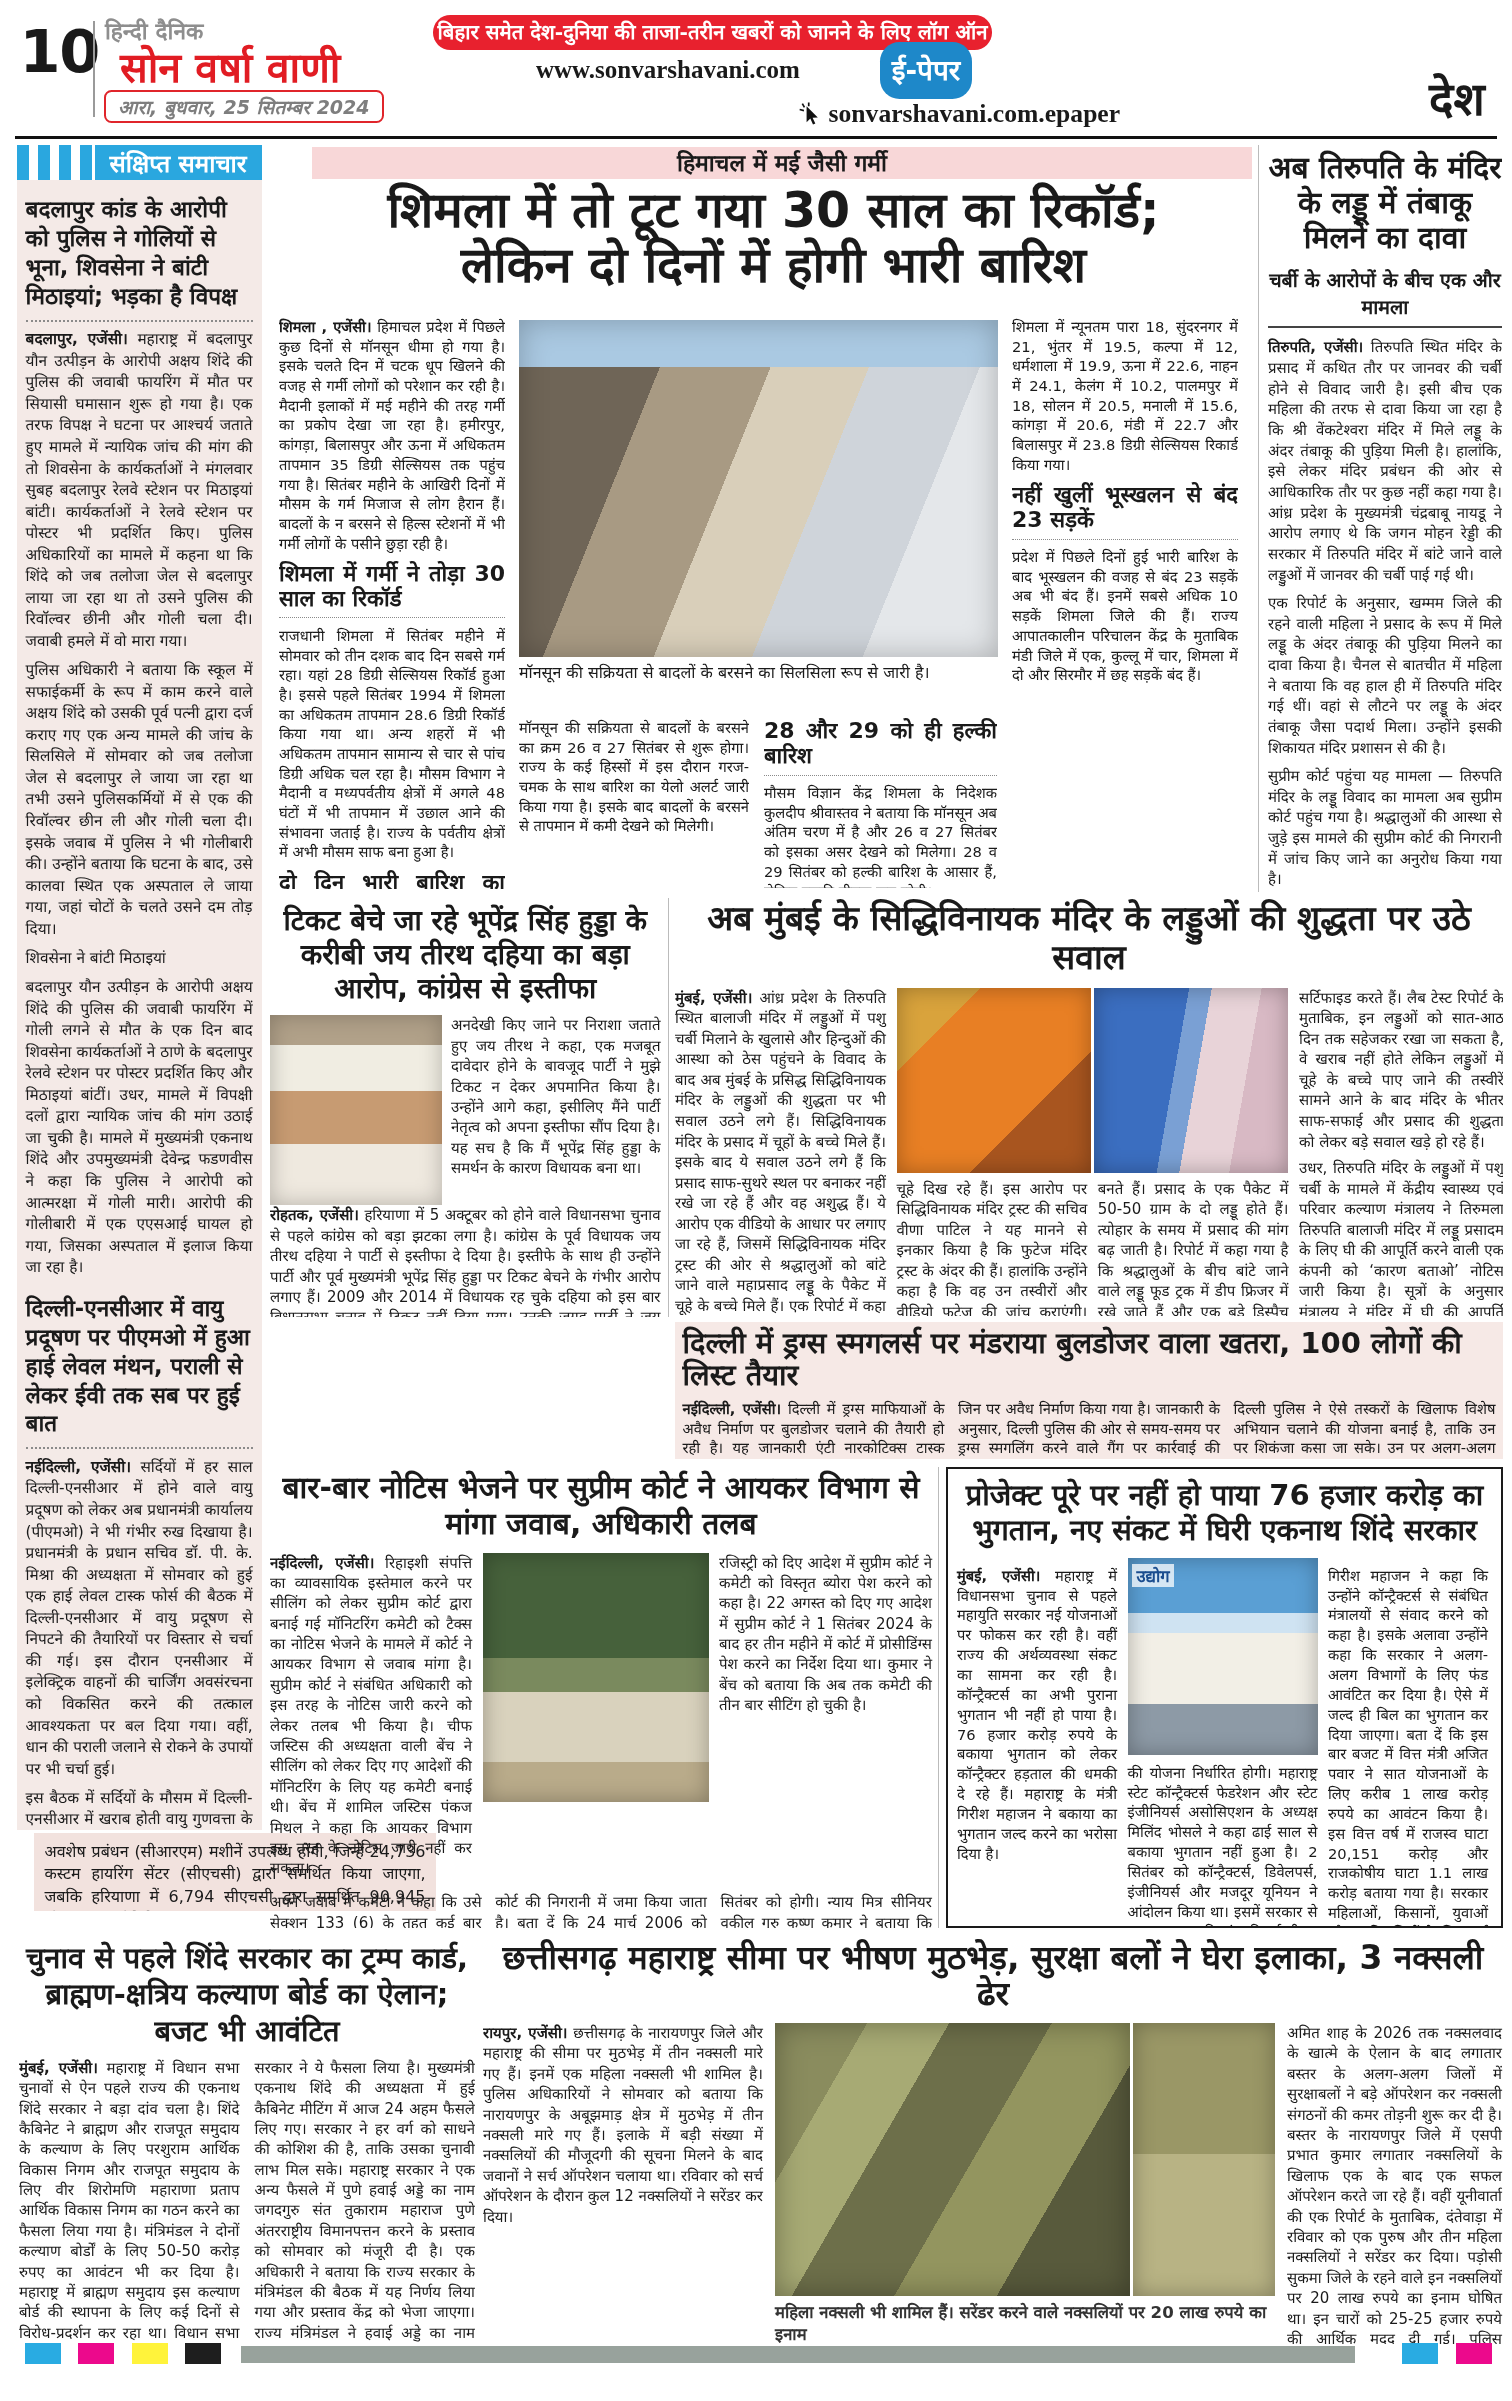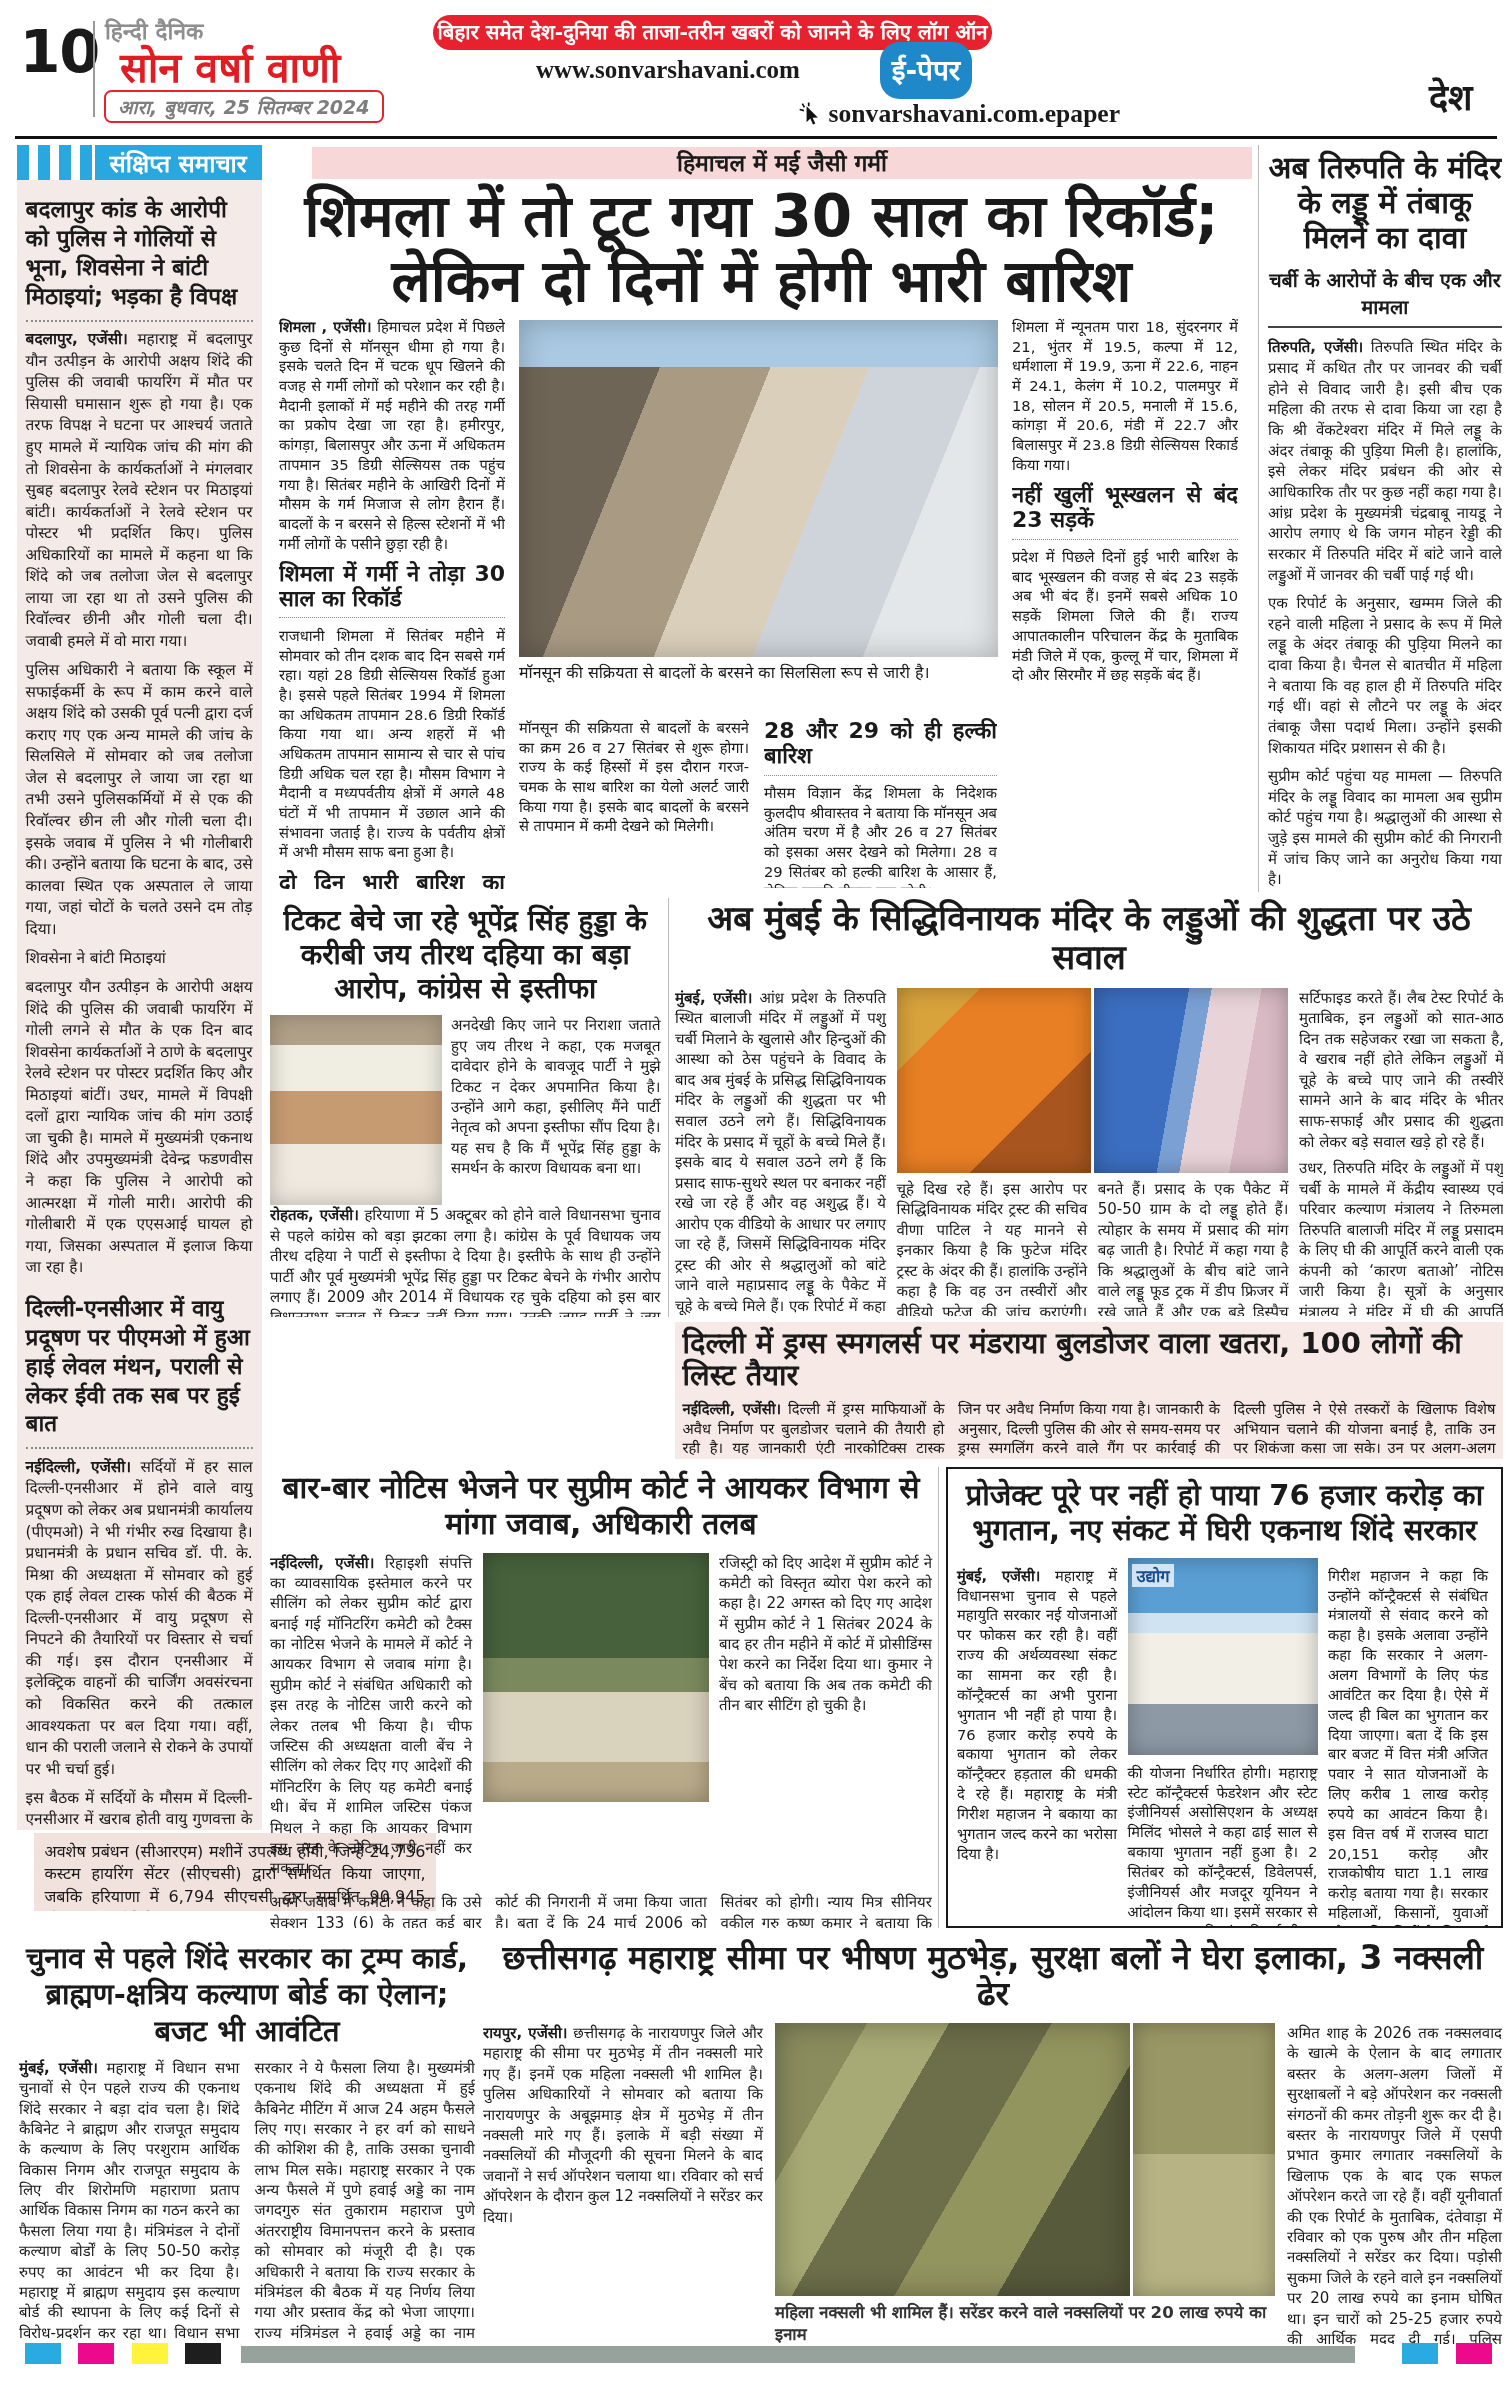--- a/index.html
+++ b/index.html
@@ -16,43 +16,43 @@
   .tagline{left:105px;top:15px;font-size:22.6px;font-weight:800;color:#8e8e8e;}
   .mast-title{left:104px;top:38px;font-size:41px;font-weight:800;color:#e11c23;margin-left:16px;}
   .datebox{left:104px;top:90px;border:2.3px solid #e0252b;border-radius:7.5px;
            padding:1.5px 12px;font-size:19px;font-weight:800;color:#7e7e7e;font-style:italic;}
   .banner-pill{left:433px;top:15px;width:559px;height:35px;background:#e8212e;color:#fff;
                border-radius:17.3px;font-size:20.3px;font-weight:800;text-align:center;line-height:35px;}
   .website{left:536px;top:56px;font-size:25px;font-weight:bold;}
   .epaper-pill{left:880px;top:42px;width:92px;height:57px;background:#1e88c9;color:#fff;
                border-radius:19.6px;font-size:28px;font-weight:800;text-align:center;line-height:57px;}
   .epaper-line{left:797px;top:99px;font-size:25.6px;font-weight:bold;display:flex;align-items:center;gap:6px;}
-  .section-name{left:1429px;top:72px;font-size:36px;font-weight:800;}
+  .section-name{left:1429px;top:66px;font-size:46px;font-weight:800;}
   .header-rule{left:15px;top:136px;width:1482px;height:3px;background:#111;}
 
   
   .briefs{left:16.6px;top:145px;width:245px;height:1685px;background:#f4eae7;overflow:hidden;}
   .briefs-header{display:flex;height:35px;}
   .briefs-stripes{width:78px;height:100%;background:repeating-linear-gradient(90deg,#2aa7df 0 12px,#ffffff 12px 21px);}
   .briefs-title{flex:1;background:#2aa7df;color:#fff;font-size:24px;font-weight:800;
                 display:flex;align-items:center;justify-content:center;}
   .brief-headline{margin:15px 9px 7.5px 9px;font-size:22.6px;font-weight:800;line-height:1.28;
                   border-bottom:2.3px dotted #8a8a8a;padding-bottom:9px;}
   .briefs p{margin:7.5px 9px;font-size:15.4px;line-height:1.4;text-align:justify;}
   .brief-sub{margin:6px 9px;font-size:16px;line-height:1.4;}
 
   .pink-note{left:34px;top:1833px;width:402px;height:78px;background:#f2e2de;
              font-size:16px;line-height:1.42;text-align:justify;padding:7.5px 10.5px;box-sizing:border-box;overflow:hidden;}
 
   
   .lead{left:270px;top:145px;width:983px;height:747px;overflow:hidden;}
   .kicker{position:absolute;left:42px;top:1.5px;width:940px;height:32px;background:#f8d7d8;
           font-size:23px;font-weight:800;text-align:center;line-height:32px;}
-  .lead-h1{position:absolute;left:0;top:39px;width:100%;text-align:center;
-           font-size:58px;font-weight:800;line-height:1.12;}
+  .lead-h1{position:absolute;left:12px;top:39px;width:100%;text-align:center;
+           font-size:49px;font-weight:800;line-height:1.12;}
   .lead-cols{position:absolute;left:0;top:172px;width:100%;height:572px;}
   .lead-col{position:absolute;top:0;height:572px;overflow:hidden;font-size:14.7px;line-height:1.34;}
   .lead-col p{margin:0 0 7.5px 0;}
   .col-sub{font-size:22px;font-weight:800;line-height:1.15;border-bottom:1.5px dotted #8a8a8a;
            padding-bottom:6px;margin:4.5px 0 7.5px 0;}
   .photo-shimla{position:absolute;left:249px;top:3px;width:479px;height:337px;
      background:linear-gradient(180deg,#aac9e2 0 14%,rgba(0,0,0,0) 14%),
                 linear-gradient(112deg,#6f6557 0 26%,#a89a83 26% 44%,#d9cfba 44% 60%,#cfd4da 60% 78%,#e4e7ea 78%);
      background-color:#c9bda9;box-shadow:inset 0 0 30px rgba(0,0,0,.25);}
   .lead-caption{position:absolute;left:249px;top:345px;width:479px;font-size:16px;line-height:1.35;}

